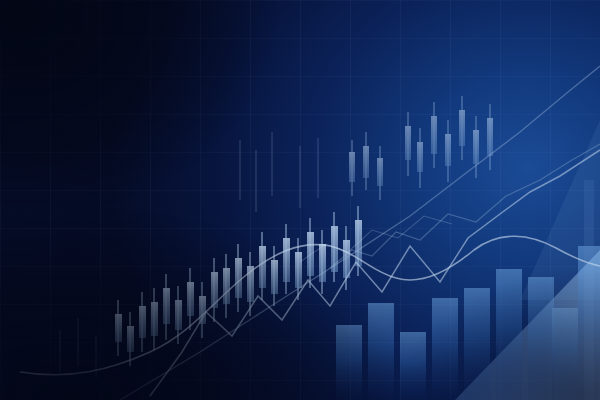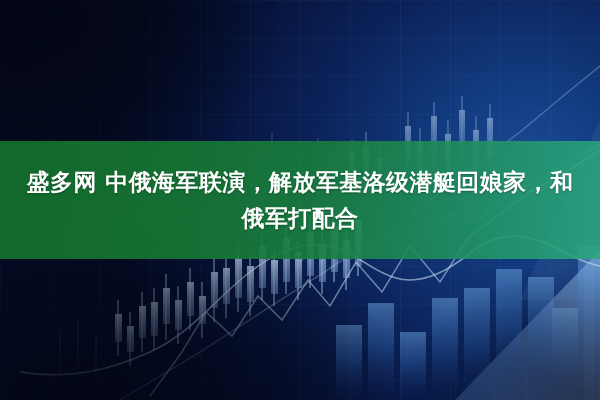--- a/index.html
+++ b/index.html
@@ -220,19 +220,14 @@
 
       <polyline points="120,400 200,352 268,308 340,262 410,216 470,170 520,132 568,92 600,66" fill="none" stroke="#9cb7da" stroke-width="1.4" opacity="0.40"></polyline>
 
       <polyline points="330,268 352,250 372,256 396,232 420,240 448,214 476,222 506,196 540,180 572,160 600,144" fill="none" stroke="#aac6e6" stroke-width="1.2" opacity="0.30"></polyline>
       <polyline points="300,262 326,244 348,252 372,230 398,238 424,216 452,224" fill="none" stroke="#cfe0f5" stroke-width="1.1" opacity="0.22"></polyline>
     </svg>
   </div>
 
   <div class="bg-dark-corners"></div>
 
-  <div class="band">
-    <div class="band-inner">
-      <span class="headline">盛多网 中俄海军联演，解放军基洛级潜艇回娘家，和俄军打配合</span>
-    </div>
-  </div>
 
 </div>
 
 </body></html>

